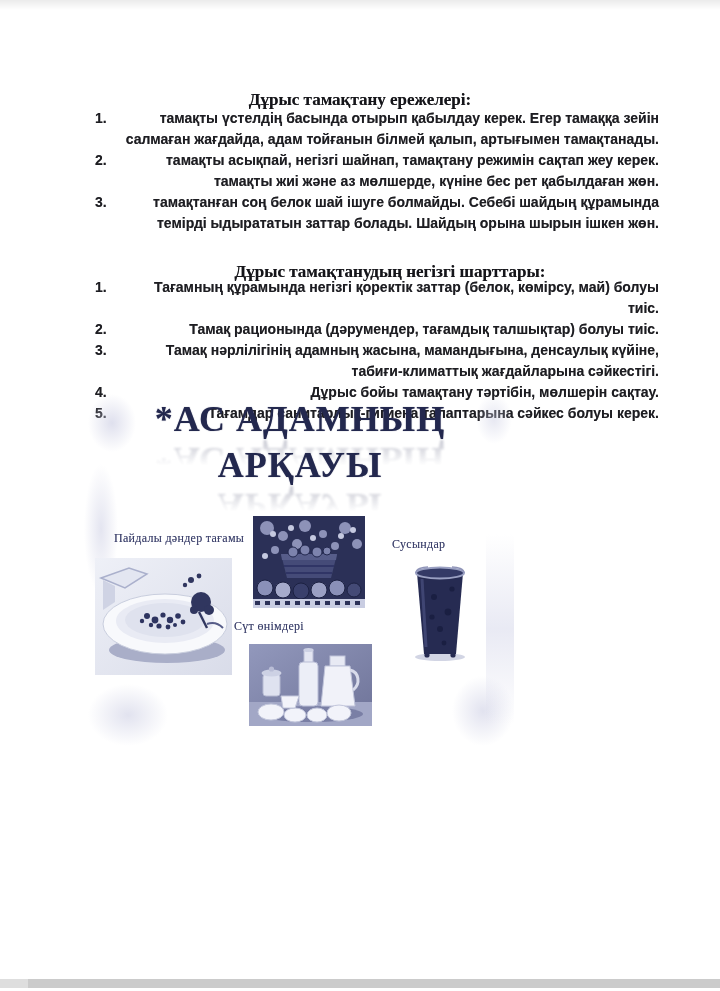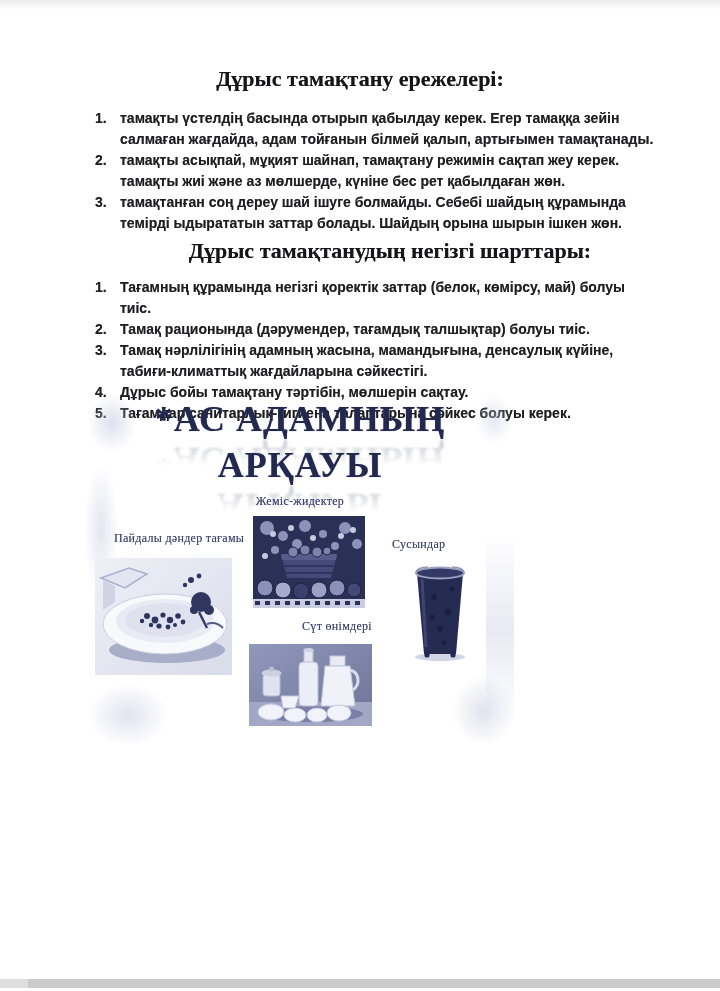--- a/index.html
+++ b/index.html
@@ -9,35 +9,36 @@
     font-family:"Liberation Sans","DejaVu Sans",sans-serif;
   }
   .top-shade {
     position:absolute; top:0; left:0; right:0; height:10px;
     background:linear-gradient(#ebebeb, #ffffff);
   }
   
   .doc-heading {
     position:absolute; left:0; width:100%; text-align:center;
     font-family:"Liberation Serif","DejaVu Serif",serif;
-    font-weight:bold; font-size:22px; color:#15151a;
+    font-weight:bold; font-size:17px; color:#15151a;
     text-shadow:0 0 .4px rgba(0,0,0,.55);
+    margin-top:24px;
   }
   .h1 { top:66px; }
   .h2 { top:238px;padding-left:30px; }
   
   ol.num-list {
     position:absolute; left:95px; width:564px; margin:0; padding:0;
     list-style:none; counter-reset:li;
     font-size:14px; font-weight:bold; color:#1d1d22; line-height:21px;
     text-shadow:0 0 .3px rgba(0,0,0,.45);
   }
   .list1 { top:108px; }
   .list2 { top:277px; }
-  ol.num-list li { position:relative; padding-left:25px; }
+  ol.num-list li { position:relative; padding-left:25px;text-align:right; }
   ol.num-list li::before {
     counter-increment:li; content:counter(li) ".";
     position:absolute; left:0; top:0;
   }
   
   .poster { position:absolute; left:88px; top:394px; width:424px; height:352px; }
   .blotch { position:absolute; pointer-events:none; }
   .poster-title { position:absolute; top:2px; left:0; width:100%; text-align:center; }
   .title-line {
     position:relative; z-index:2;
@@ -54,40 +55,40 @@
     pointer-events:none;
   }
   .poster-label {
     position:absolute; font-family:"Liberation Serif","DejaVu Serif",serif;
     font-size:12px; color:#3b406b; letter-spacing:.3px;
     text-shadow:0 0 .4px rgba(59,64,107,.5); white-space:nowrap;
   }
   .lbl-fruits { top:100px; left:0; width:100%; text-align:center; }
   .lbl-grains { top:137px; left:26px; }
   .lbl-drinks { top:143px; left:304px; }
-  .lbl-dairy  { top:225px; left:161px; width:123px; text-align:right; white-space:nowrap; }
+  .lbl-dairy  { top:225px; left:146px; width:123px; text-align:left; white-space:nowrap; }
   .photo { position:absolute; }
   .photo svg { display:block; }
   
   .scrollbar {
     position:absolute; left:0; right:0; bottom:3px; height:9px; background:#cbcbcb;
   }
   .scrollbar .corner { position:absolute; left:0; top:0; width:28px; height:9px; background:#dedede; }
 </style>
 </head>
 <body>
 
 <div class="page">
   <div class="top-shade"></div>
 
   <div class="doc-heading h1">Дұрыс тамақтану ережелері:</div>
   <ol class="num-list list1">
     <li>тамақты үстелдің басында отырып қабылдау керек. Егер тамаққа зейін салмаған жағдайда, адам тойғанын білмей қалып, артығымен тамақтанады.</li>
-    <li>тамақты асықпай, мұқият шайнап, тамақтану режимін сақтап жеу керек. тамақты жиі және аз мөлшерде, күніне бес рет қабылдаған жөн.</li>
-    <li>тамақтанған соң дереу шай ішуге болмайды. Себебі шайдың құрамында темірді ыдырататын заттар болады. Шайдың орына шырын ішкен жөн.</li>
+    <li>тамақты асықпай, негізгі шайнап, тамақтану режимін сақтап жеу керек. тамақты жиі және аз мөлшерде, күніне бес рет қабылдаған жөн.</li>
+    <li>тамақтанған соң белок шай ішуге болмайды. Себебі шайдың құрамында темірді ыдырататын заттар болады. Шайдың орына шырын ішкен жөн.</li>
   </ol>
 
   <div class="doc-heading h2">Дұрыс тамақтанудың негізгі шарттары:</div>
   <ol class="num-list list2">
     <li>Тағамның құрамында негізгі қоректік заттар (белок, көмірсу, май) болуы тиіс.</li>
     <li>Тамақ рационында (дәрумендер, тағамдық талшықтар) болуы тиіс.</li>
     <li>Тамақ нәрлілігінің адамның жасына, мамандығына, денсаулық күйіне, табиғи-климаттық жағдайларына сәйкестігі.</li>
     <li>Дұрыс бойы тамақтану тәртібін, мөлшерін сақтау.</li>
     <li>Тағамдар санитарлық-гигиена талаптарына сәйкес болуы керек.</li>
   </ol>
@@ -105,21 +106,20 @@
       <div class="title-line">
         <span>*АС АДАМНЫҢ</span>
         <span class="refl">*АС АДАМНЫҢ</span>
       </div>
       <div class="title-line">
         <span>АРҚАУЫ</span>
         <span class="refl">АРҚАУЫ</span>
       </div>
     </div>
 
-    <div class="poster-label lbl-fruits">Жеміс-жидектер</div>
     <div class="poster-label lbl-grains">Пайдалы дәндер тағамы</div>
     <div class="poster-label lbl-drinks">Сусындар</div>
     <div class="poster-label lbl-dairy">Сүт өнімдері</div>
 
     <div class="photo" style="left:165px;top:122px;">
       <svg width="112" height="92" viewBox="0 0 112 92" xmlns="http://www.w3.org/2000/svg">
         <rect width="112" height="92" fill="#2b3057"></rect>
         <g fill="#8d92b8">
           <circle cx="14" cy="12" r="7"></circle>
             <circle cx="30" cy="20" r="5"></circle>

